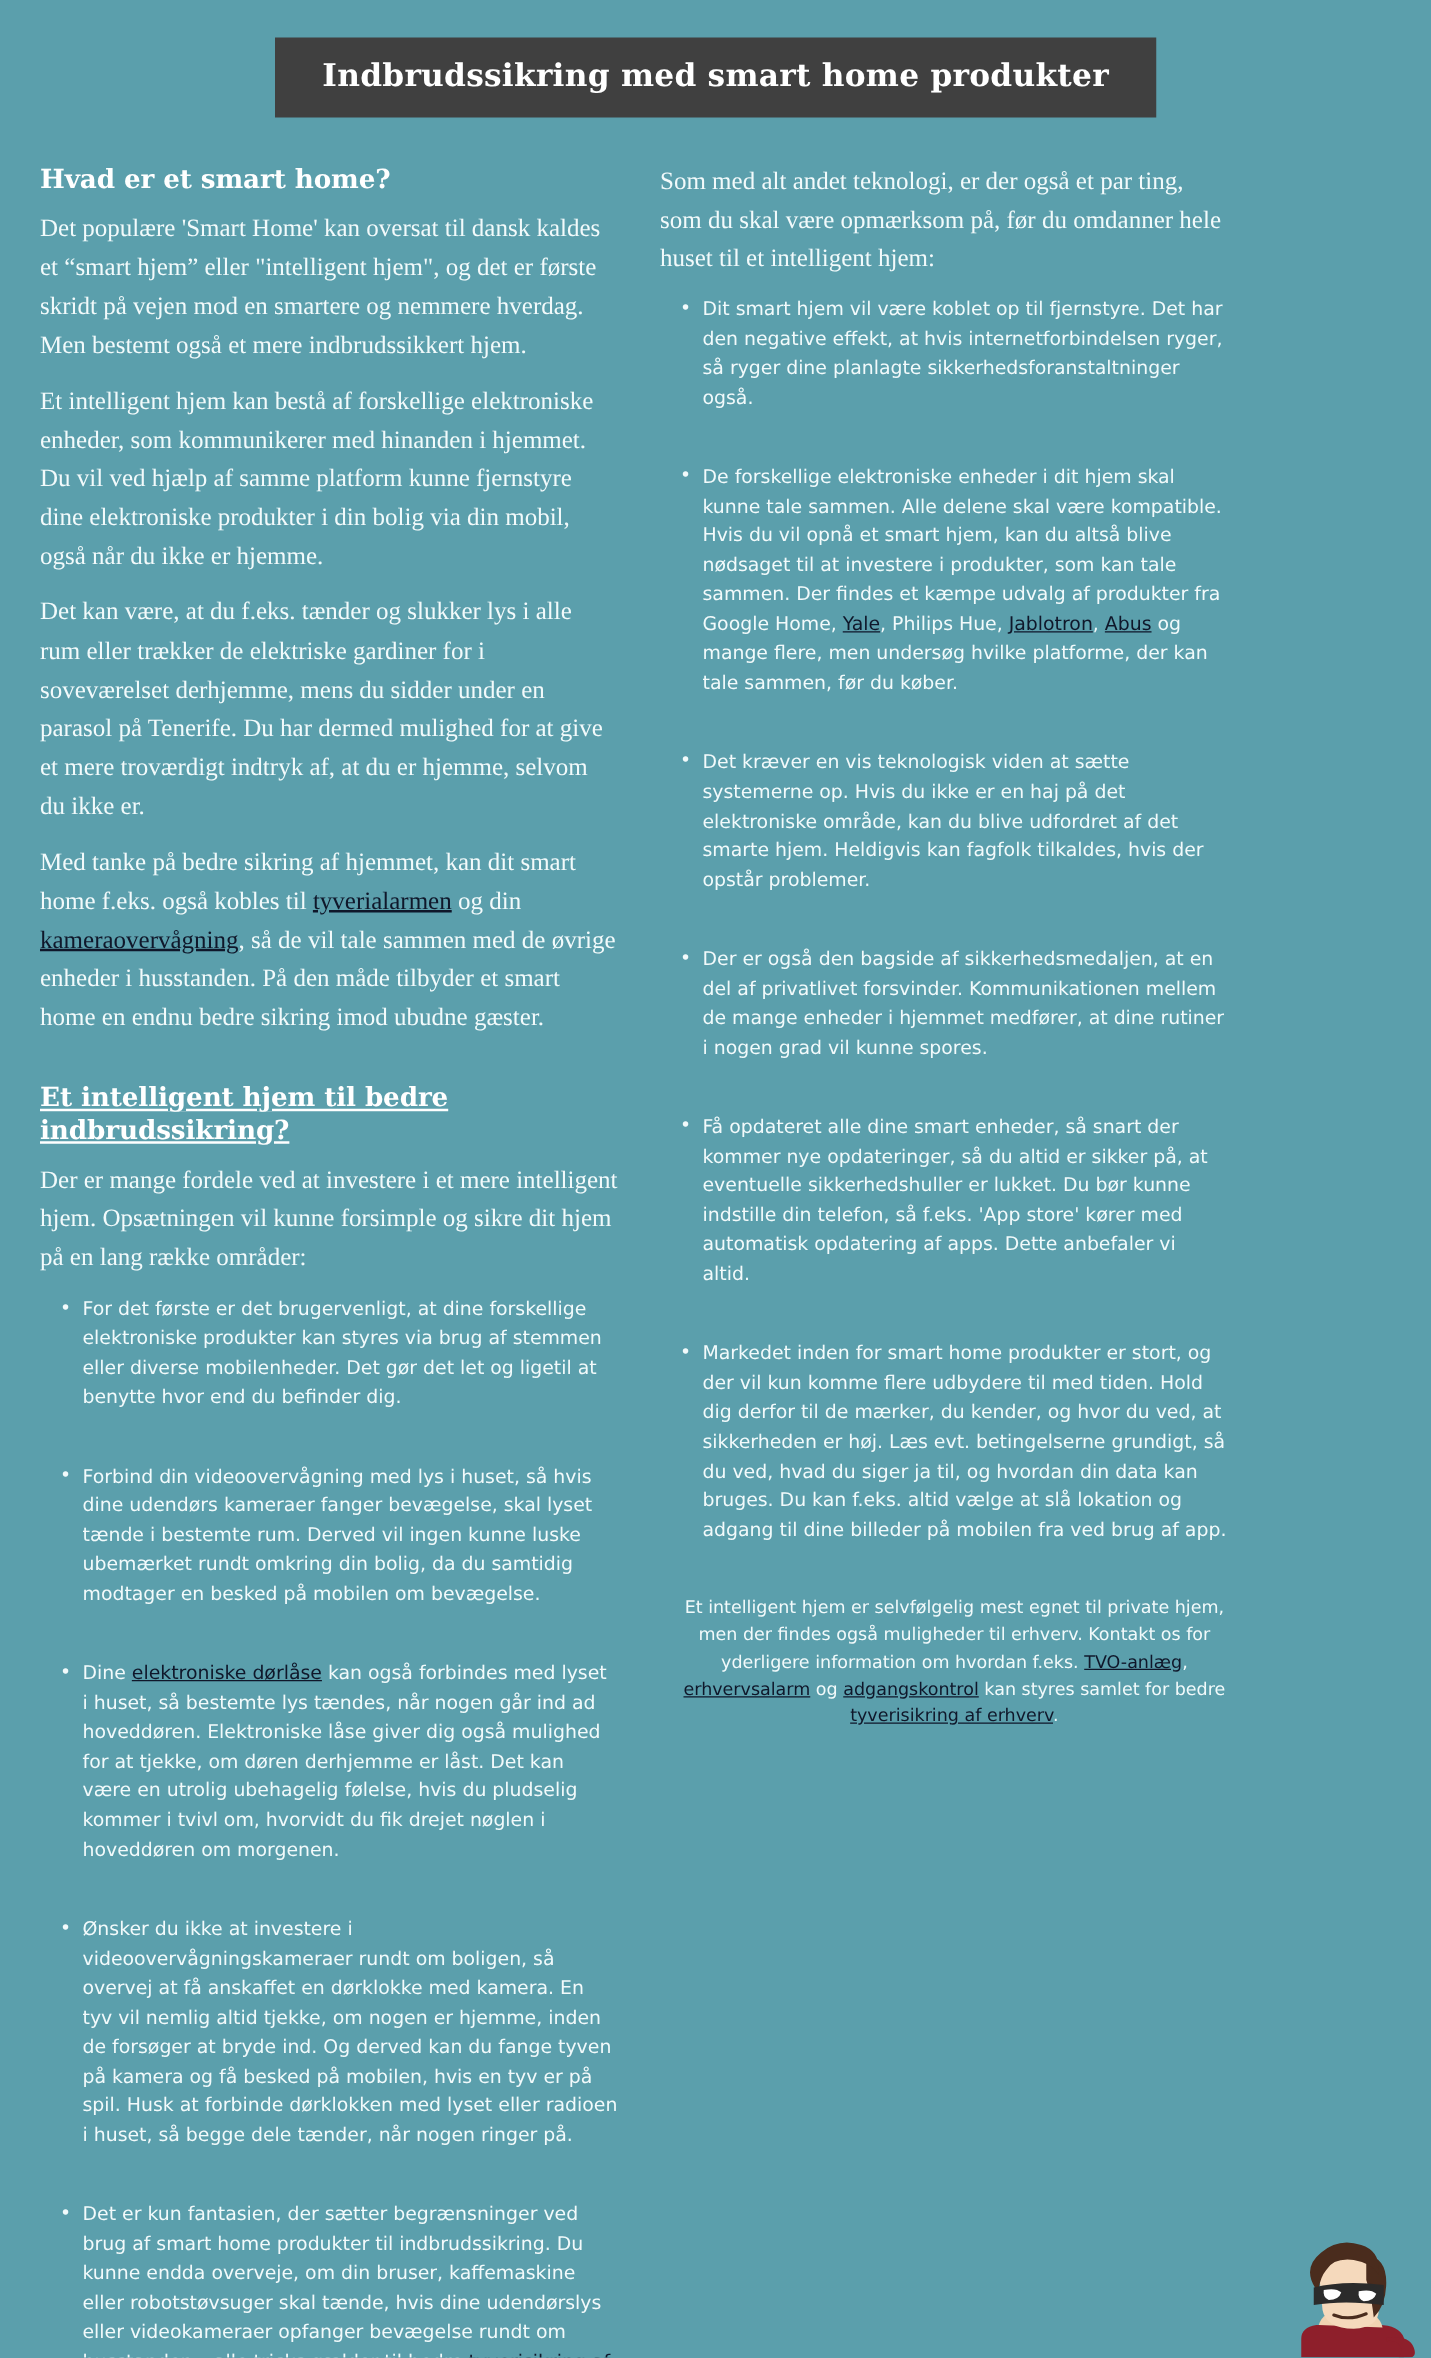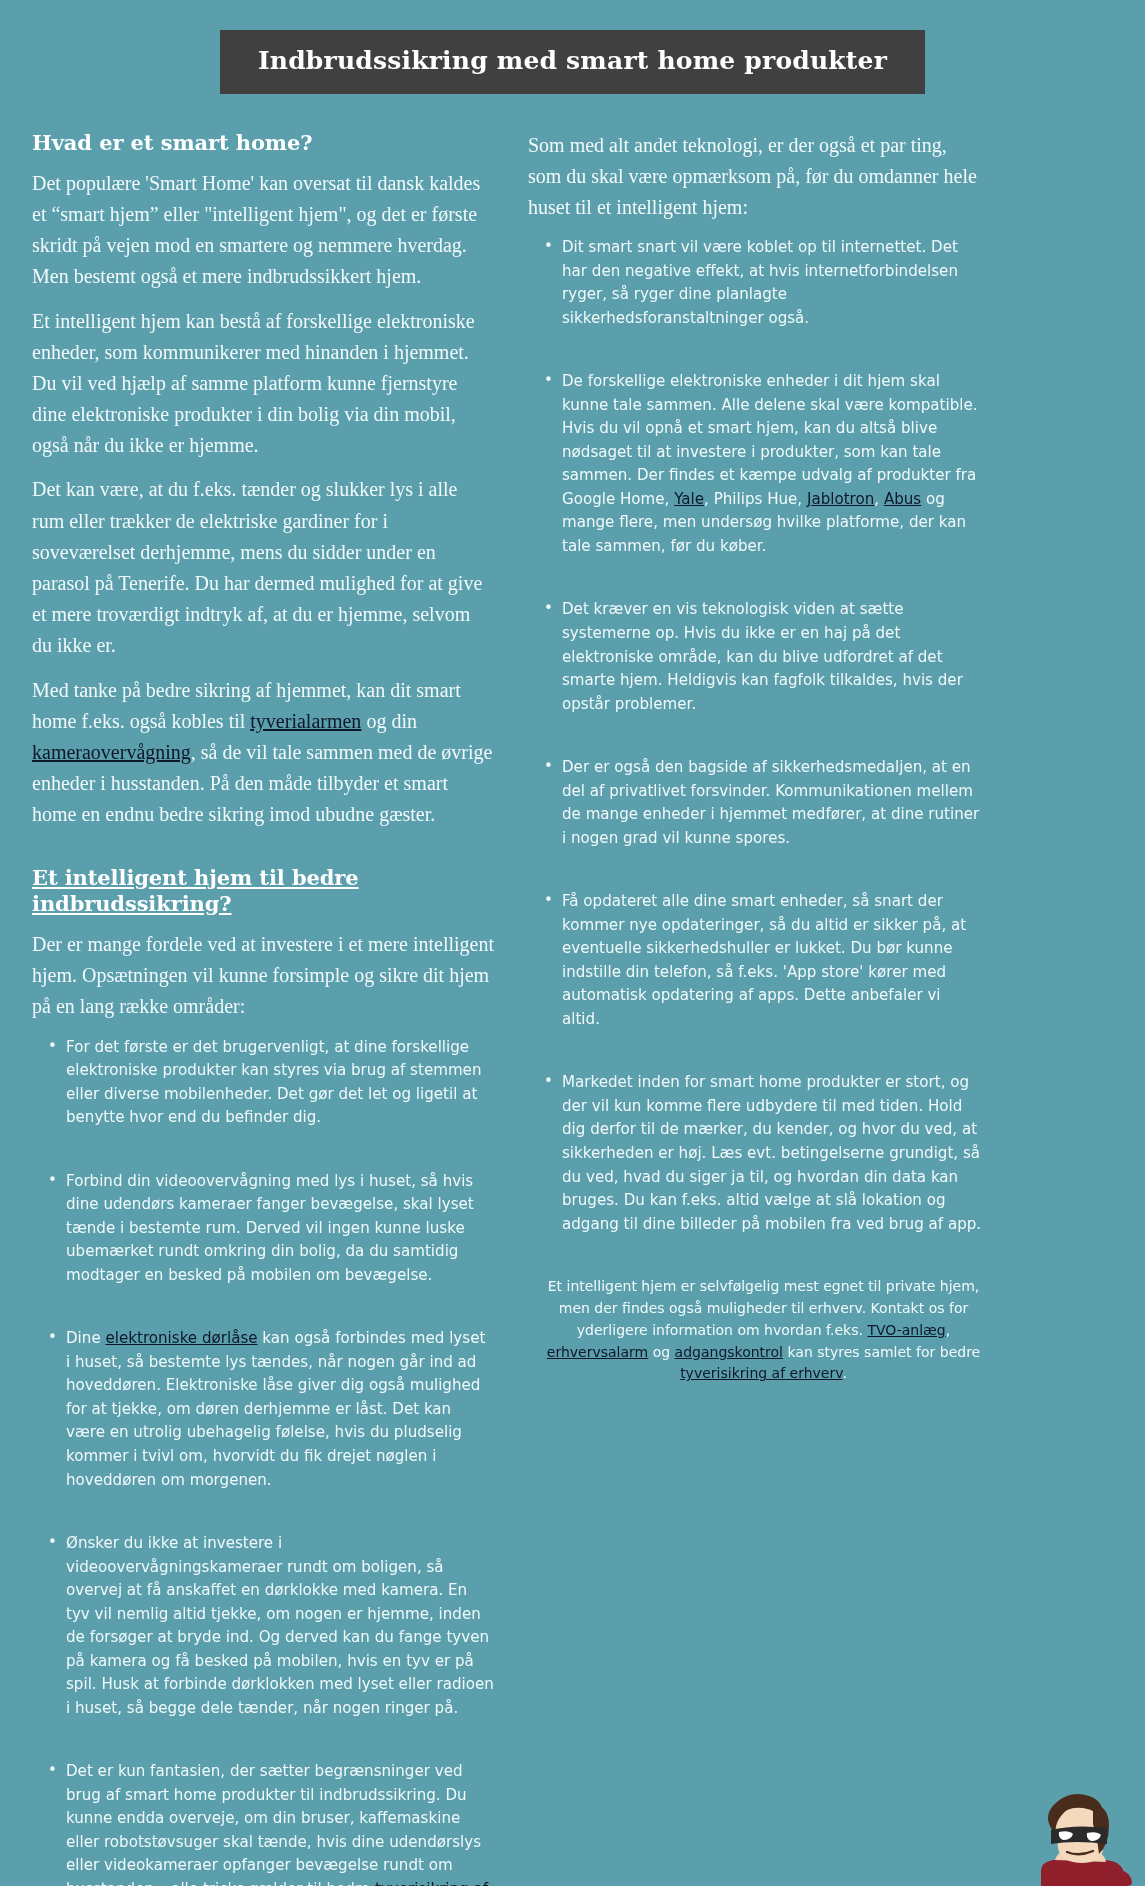--- a/index.html
+++ b/index.html
@@ -150,21 +150,21 @@
       </ul>
 
     </div>
 
     <div class="col right">
 
 
       <p class="body">Som med alt andet teknologi, er der også et par ting, som du skal være opmærksom på, før du omdanner hele huset til et intelligent hjem:</p>
 
       <ul class="bullets spaced-lg">
-        <li><span>Dit smart snart vil være koblet op til internettet. Det har den negative effekt, at hvis internetforbindelsen ryger, så ryger dine planlagte sikkerhedsforanstaltninger også.</span></li>
+        <li><span>Dit smart hjem vil være koblet op til fjernstyre. Det har den negative effekt, at hvis internetforbindelsen ryger, så ryger dine planlagte sikkerhedsforanstaltninger også.</span></li>
         <li><span>De forskellige elektroniske enheder i dit hjem skal kunne tale sammen. Alle delene skal være kompatible. Hvis du vil opnå et smart hjem, kan du altså blive nødsaget til at investere i produkter, som kan tale sammen. Der findes et kæmpe udvalg af produkter fra Google Home, </span><a class="lnk">Yale</a><span>, Philips Hue, </span><a class="lnk">Jablotron</a><span>, </span><a class="lnk">Abus</a><span> og mange flere, men undersøg hvilke platforme, der kan tale sammen, før du køber.</span></li>
         <li><span>Det kræver en vis teknologisk viden at sætte systemerne op. Hvis du ikke er en haj på det elektroniske område, kan du blive udfordret af det smarte hjem. Heldigvis kan fagfolk tilkaldes, hvis der opstår problemer.</span></li>
         <li><span>Der er også den bagside af sikkerhedsmedaljen, at en del af privatlivet forsvinder. Kommunikationen mellem de mange enheder i hjemmet medfører, at dine rutiner i nogen grad vil kunne spores.</span></li>
         <li><span>Få opdateret alle dine smart enheder, så snart der kommer nye opdateringer, så du altid er sikker på, at eventuelle sikkerhedshuller er lukket. Du bør kunne indstille din telefon, så f.eks. 'App store' kører med automatisk opdatering af apps. Dette anbefaler vi altid.</span></li>
         <li><span>Markedet inden for smart home produkter er stort, og der vil kun komme flere udbydere til med tiden. Hold dig derfor til de mærker, du kender, og hvor du ved, at sikkerheden er høj. Læs evt. betingelserne grundigt, så du ved, hvad du siger ja til, og hvordan din data kan bruges. Du kan f.eks. altid vælge at slå lokation og adgang til dine billeder på mobilen fra ved brug af app.</span></li>
       </ul>
 
       <p class="outro"><span>Et intelligent hjem er selvfølgelig mest egnet til private hjem, men der findes også muligheder til erhverv. Kontakt os for yderligere information om hvordan f.eks. </span><a class="lnk">TVO-anlæg</a><span>, </span><a class="lnk">erhvervsalarm</a><span> og </span><a class="lnk">adgangskontrol</a><span> kan styres samlet for bedre </span><a class="lnk">tyverisikring af erhverv</a><span>.</span></p>
 
     </div>

